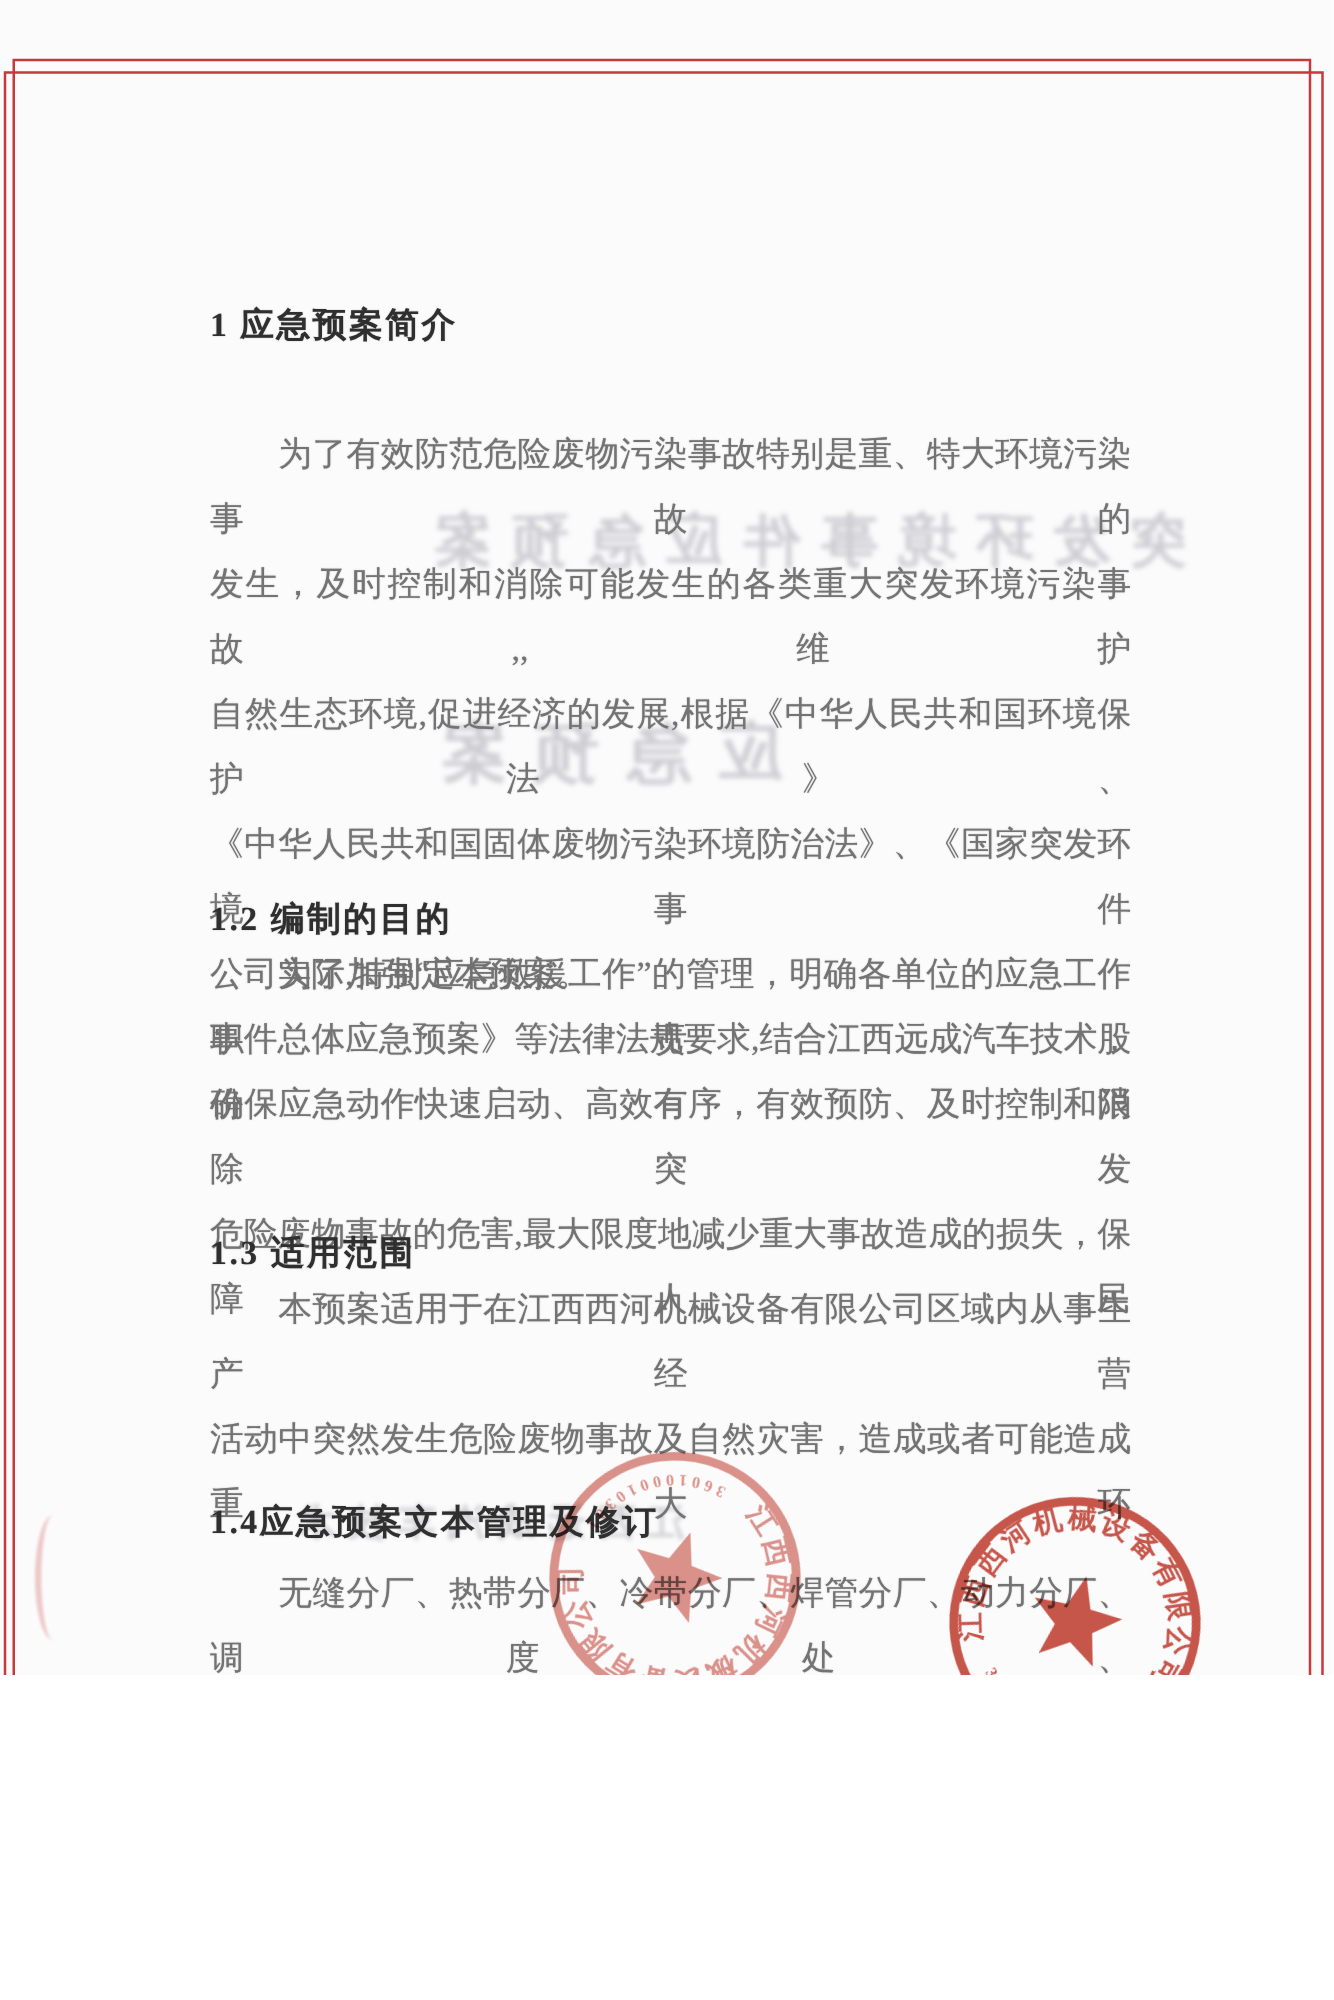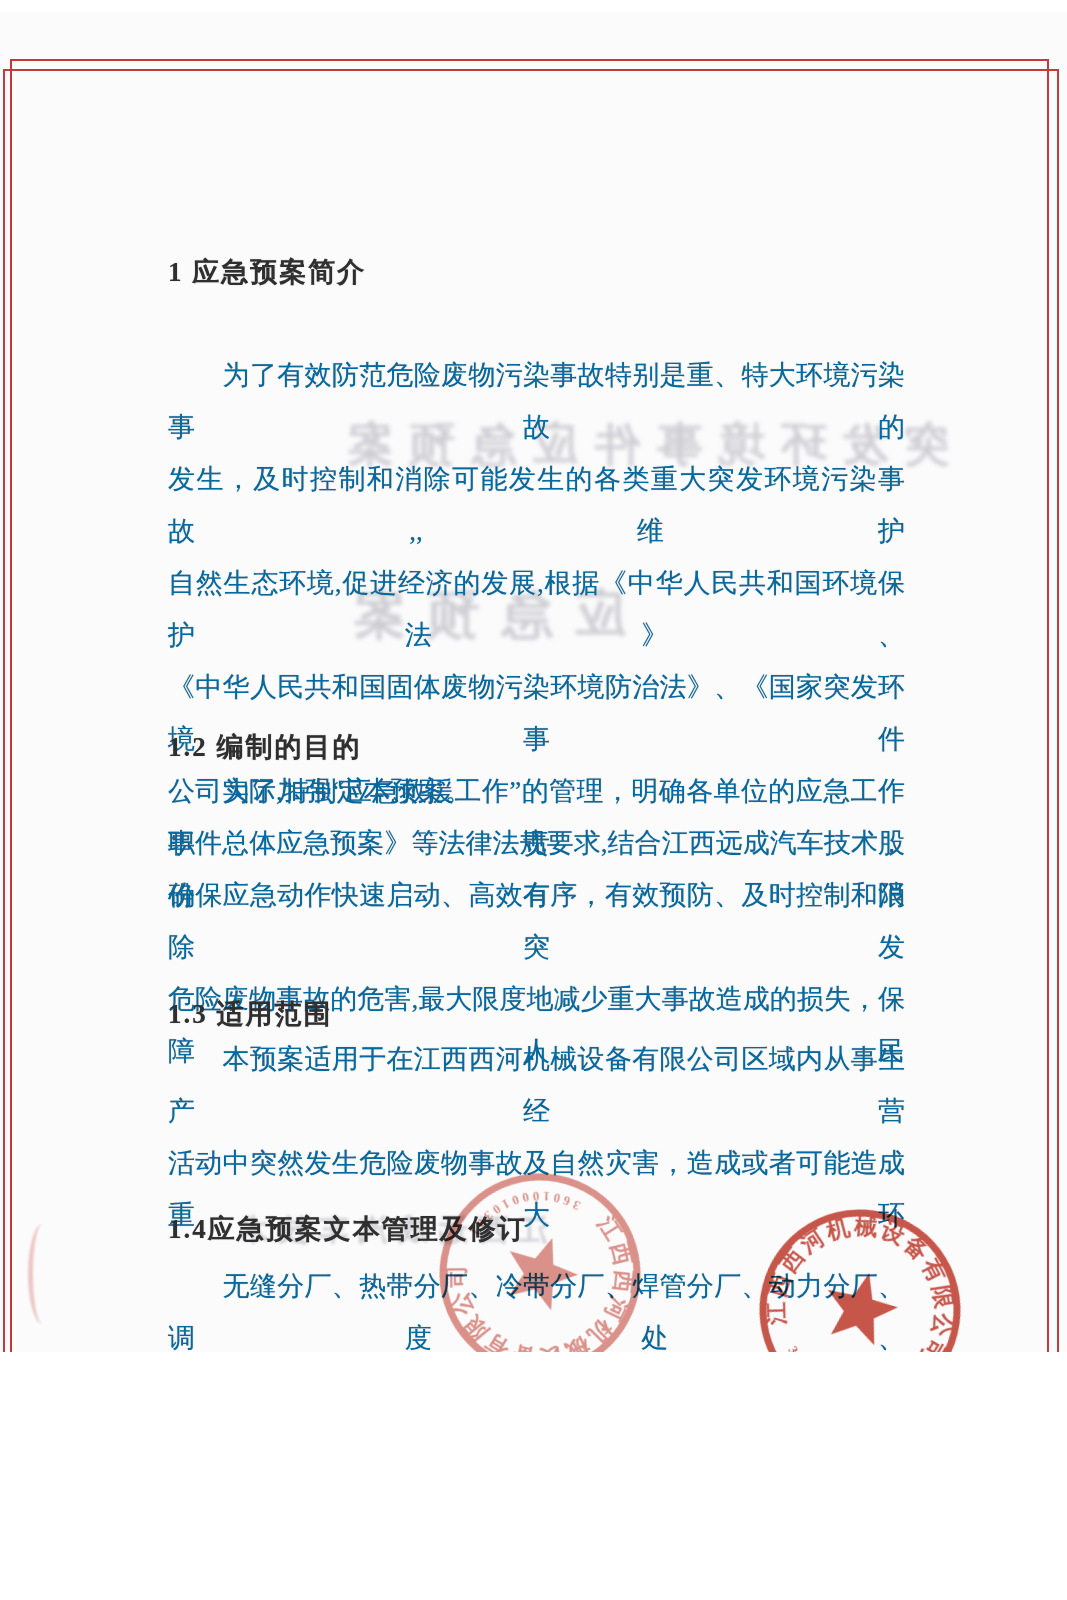--- a/index.html
+++ b/index.html
@@ -2,29 +2,28 @@
 <html><head>
 <meta charset="utf-8">
 <style>
   html,body{margin:0;padding:0;background:#ffffff;}
   #page{
     position:relative;
     width:1067px;height:1340px;
     background:#fcfbfc;
     overflow:hidden;
     font-family:"Liberation Serif","DejaVu Serif",serif;
-    margin-top:12px;
   }
   
   .frame{position:absolute;border:2px solid #c5393c;pointer-events:none;}
   #frame-outer{left:10px;top:47px;width:1035px;height:1493px;}
   #frame-inner{left:3px;top:57px;width:1052px;height:1493px;}
 
   
-  .doc-text{position:absolute;left:168px;width:737px;color:#0369a1;
+  .doc-text{position:absolute;left:168px;width:737px;color:#737373;
     font-size:27px;line-height:52px;
     text-shadow:0 0 1px rgba(80,80,80,.55);}
   .heading{font-weight:bold;color:#2f2f2f;letter-spacing:2px;white-space:nowrap;}
   .line{text-align:justify;text-justify:inter-character;}
   .line.fill{text-align-last:justify;}
 
   
   .ghost{position:absolute;color:rgba(138,138,150,.40);font-weight:bold;
     transform:scaleX(-1);filter:blur(2px);white-space:nowrap;pointer-events:none;}
   #ghost-row1{left:330px;top:402px;font-size:46px;letter-spacing:16px;}

